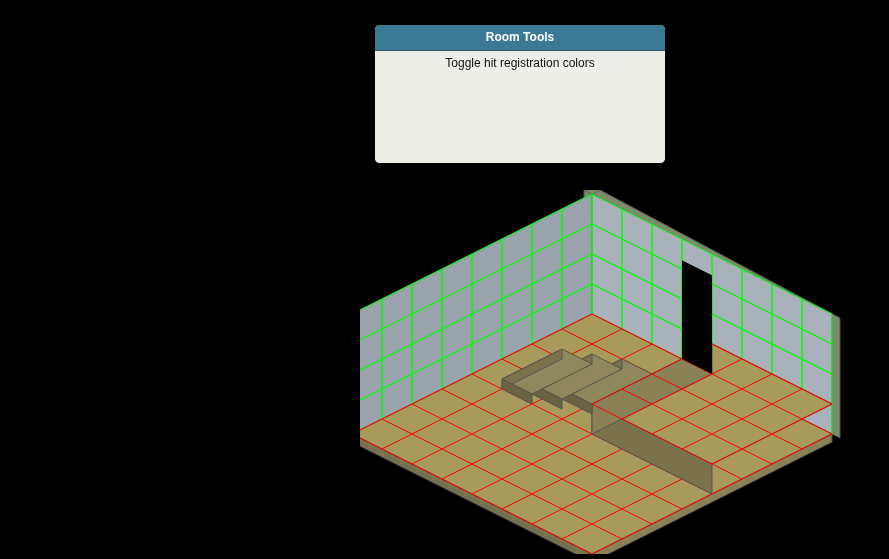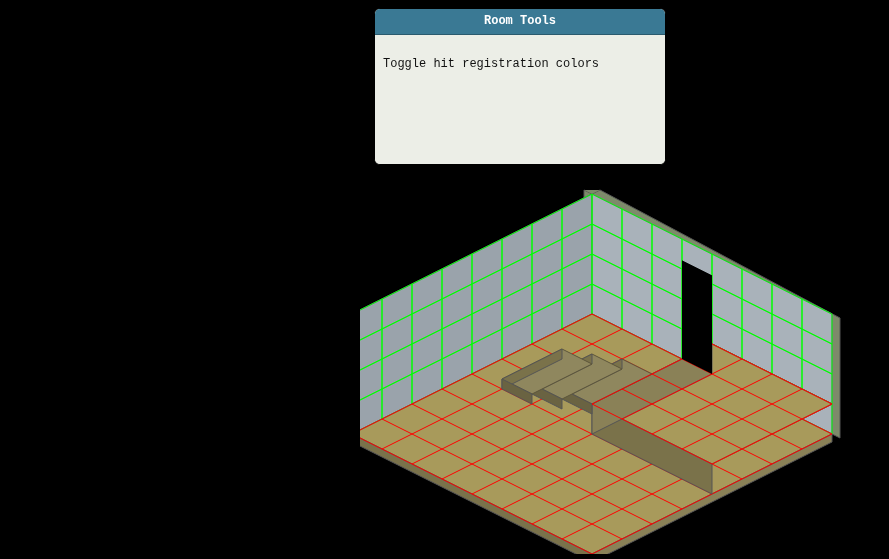--- a/index.html
+++ b/index.html
@@ -7,43 +7,43 @@
     padding: 0;
     width: 889px;
     height: 559px;
     background: #000;
     font-family: Verdana, Geneva, sans-serif;
     overflow: hidden;
     position: relative;
   }
   .panel {
     position: absolute;
-    top: 8px;
+    top: 24px;
     left: 374px;
     width: 290px;
     background: #eceee7;
     border: 1px solid #000;
     border-radius: 6px;
     box-shadow: 0 1px 0 rgba(255,255,255,0.3) inset;
     overflow: hidden;
-    font-family: Liberation Mono, monospace;
   }
   .panel-header {
     background: #3a7994;
     color: #fff;
     font-weight: bold;
     font-size: 12px;
     text-align: center;
     padding: 5px 0 6px 0;
     border-bottom: 1px solid #2a5a6e;
   }
   .panel-body {
     background: #eceee7;
-    padding: 21px 8px 8px 8px;
+    padding: 4px 8px 8px 8px;
     min-height: 100px;
+    text-align: center;
   }
   .panel-item {
     font-size: 12px;
     color: #111;
     line-height: 17px;
     cursor: pointer;
   }
   .room-wrap {
     position: absolute;
     left: 360px;

